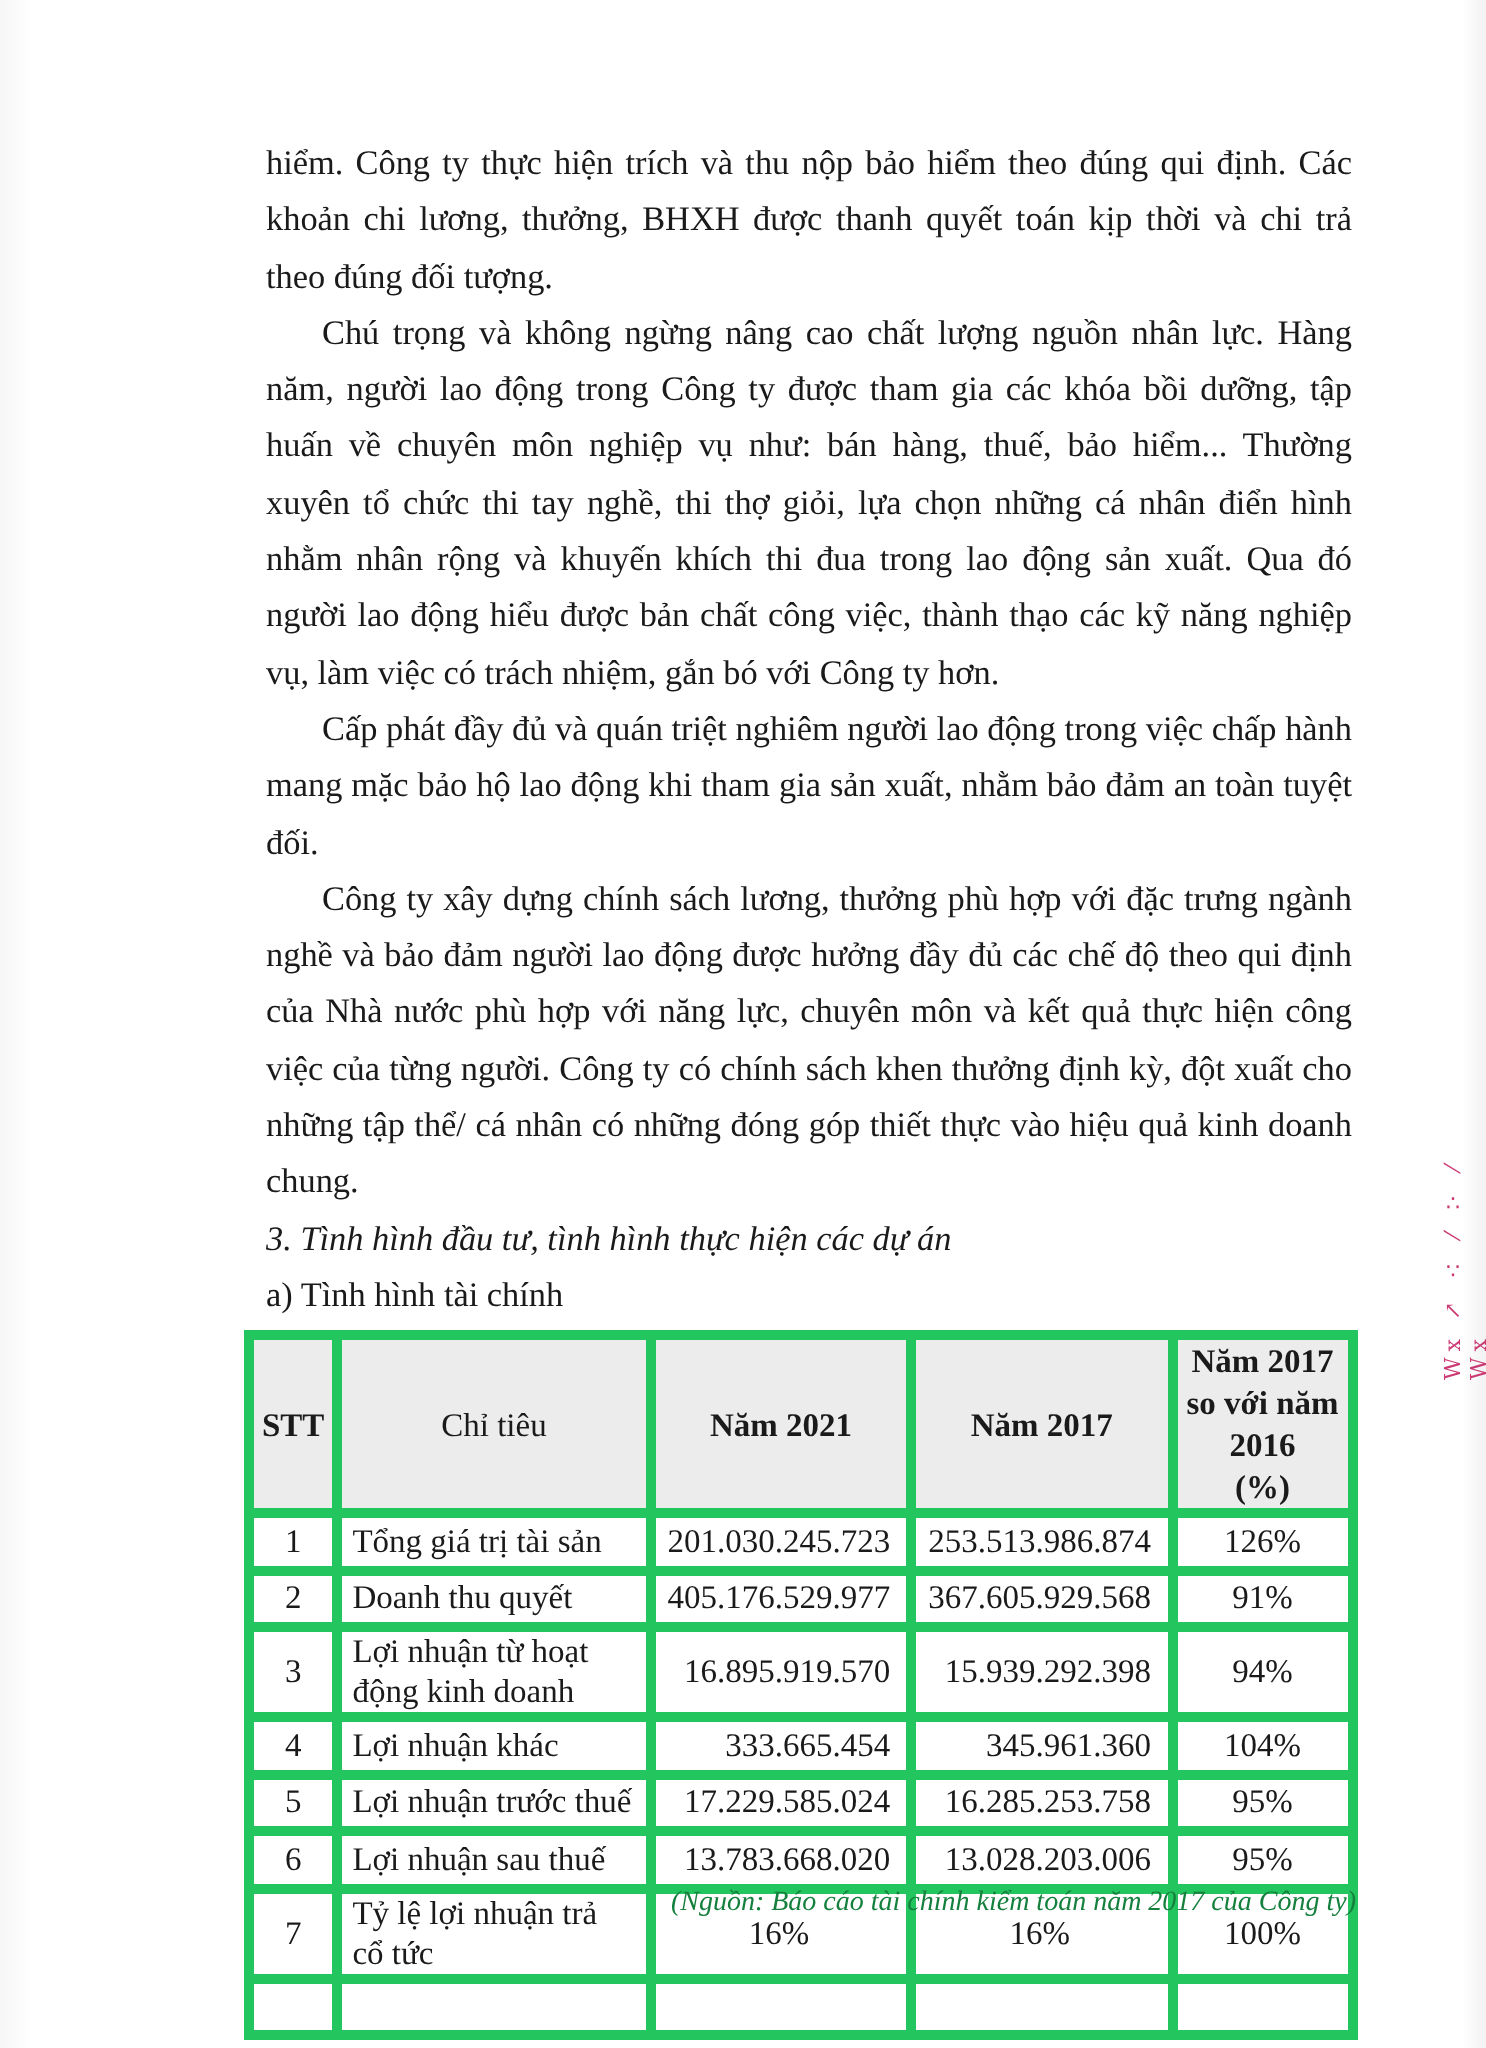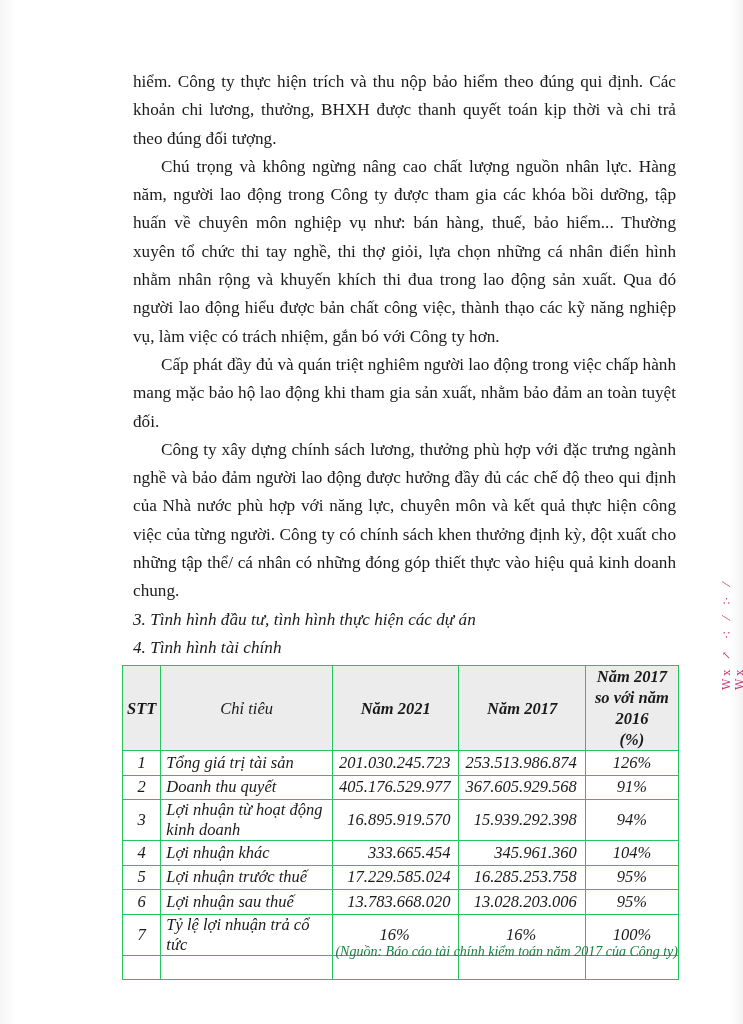--- a/index.html
+++ b/index.html
@@ -51,24 +51,23 @@
       position: absolute;
       left: 122px;
       top: 665px;
       width: 557px;
       border-collapse: collapse;
       font-family: "Liberation Serif", serif;
       font-size: 16.5px;
       color: #1a1a1a;
     }
     table.fin th, table.fin td {
-      border: 1px solid #22c55e;
+      border: 5px solid #22c55e;
       padding: 0 6px;
       height: 23.5px;
-      font-style: italic;
     }
     table.fin thead th {
       background: #ececec;
       font-weight: bold;
       text-align: center;
       height: 72px;
       line-height: 21px;
       padding: 0 4px;
     }
     table.fin thead th.col-chitieu {
@@ -125,21 +124,20 @@
 
 <div class="edge-shadow-left"></div>
 <div class="edge-shadow-right"></div>
 
 <div class="page">
   <p class="para">hiểm. Công ty thực hiện trích và thu nộp bảo hiểm theo đúng qui định. Các khoản chi lương, thưởng, BHXH được thanh quyết toán kịp thời và chi trả theo đúng đối tượng.</p>
   <p class="para indent">Chú trọng và không ngừng nâng cao chất lượng nguồn nhân lực. Hàng năm, người lao động trong Công ty được tham gia các khóa bồi dưỡng, tập huấn về chuyên môn nghiệp vụ như: bán hàng, thuế, bảo hiểm... Thường xuyên tổ chức thi tay nghề, thi thợ giỏi, lựa chọn những cá nhân điển hình nhằm nhân rộng và khuyến khích thi đua trong lao động sản xuất. Qua đó người lao động hiểu được bản chất công việc, thành thạo các kỹ năng nghiệp vụ, làm việc có trách nhiệm, gắn bó với Công ty hơn.</p>
   <p class="para indent">Cấp phát đầy đủ và quán triệt nghiêm người lao động trong việc chấp hành mang mặc bảo hộ lao động khi tham gia sản xuất, nhằm bảo đảm an toàn tuyệt đối.</p>
   <p class="para indent">Công ty xây dựng chính sách lương, thưởng phù hợp với đặc trưng ngành nghề và bảo đảm người lao động được hưởng đầy đủ các chế độ theo qui định của Nhà nước phù hợp với năng lực, chuyên môn và kết quả thực hiện công việc của từng người. Công ty có chính sách khen thưởng định kỳ, đột xuất cho những tập thể/ cá nhân có những đóng góp thiết thực vào hiệu quả kinh doanh chung.</p>
   <p class="heading-italic">3. Tình hình đầu tư, tình hình thực hiện các dự án</p>
-  <p class="heading-italic">4. Tình hình tài chính</p>
   <p class="heading-plain">a) Tình hình tài chính</p>
   <p class="table-title">Bảng số 3: Tình hình tài chính</p>
   <p class="unit">Đơn vị:VND</p>
 </div>
 
 <table class="fin">
   <thead>
     <tr>
       <th>STT</th>
       <th class="col-chitieu">Chỉ tiêu</th>

